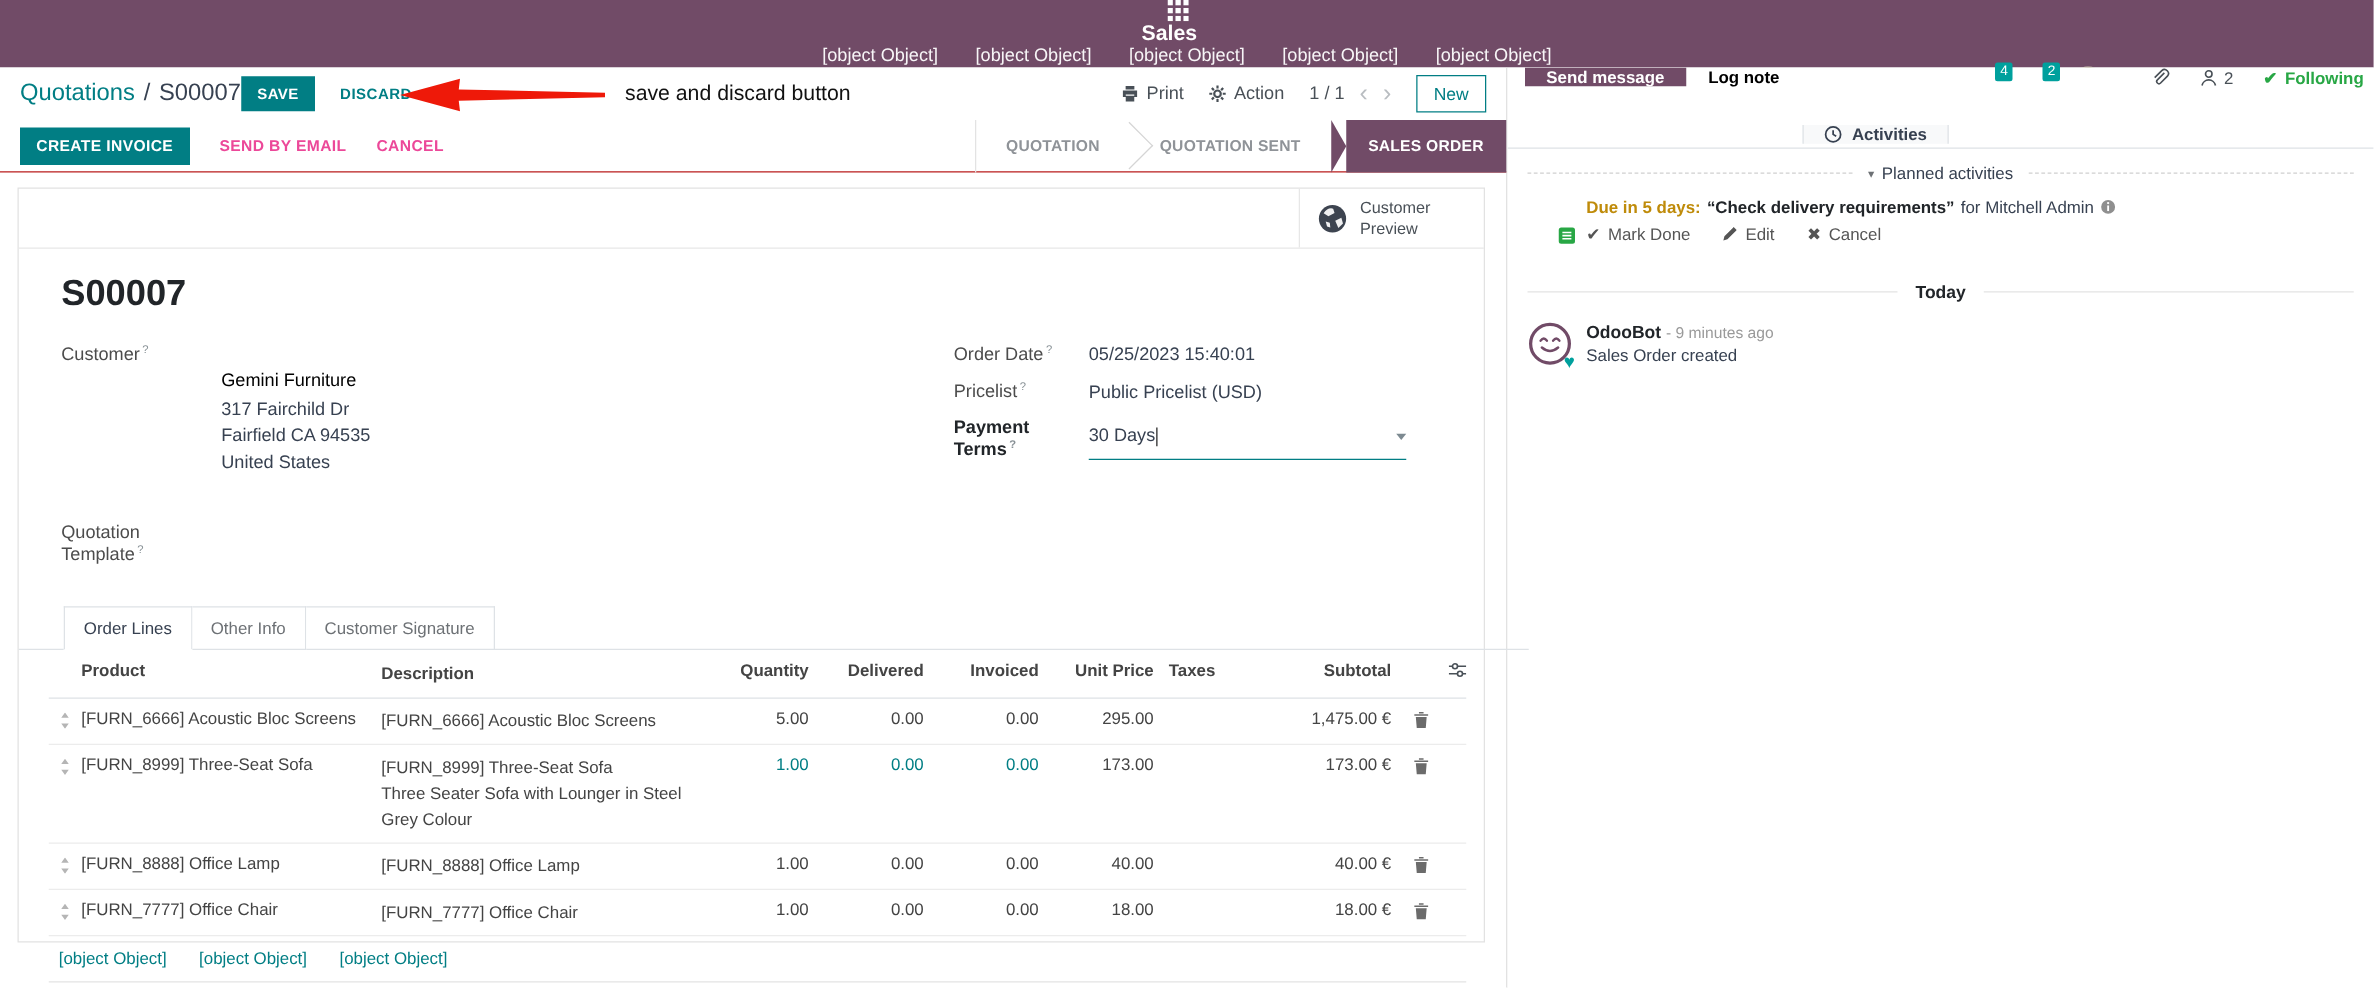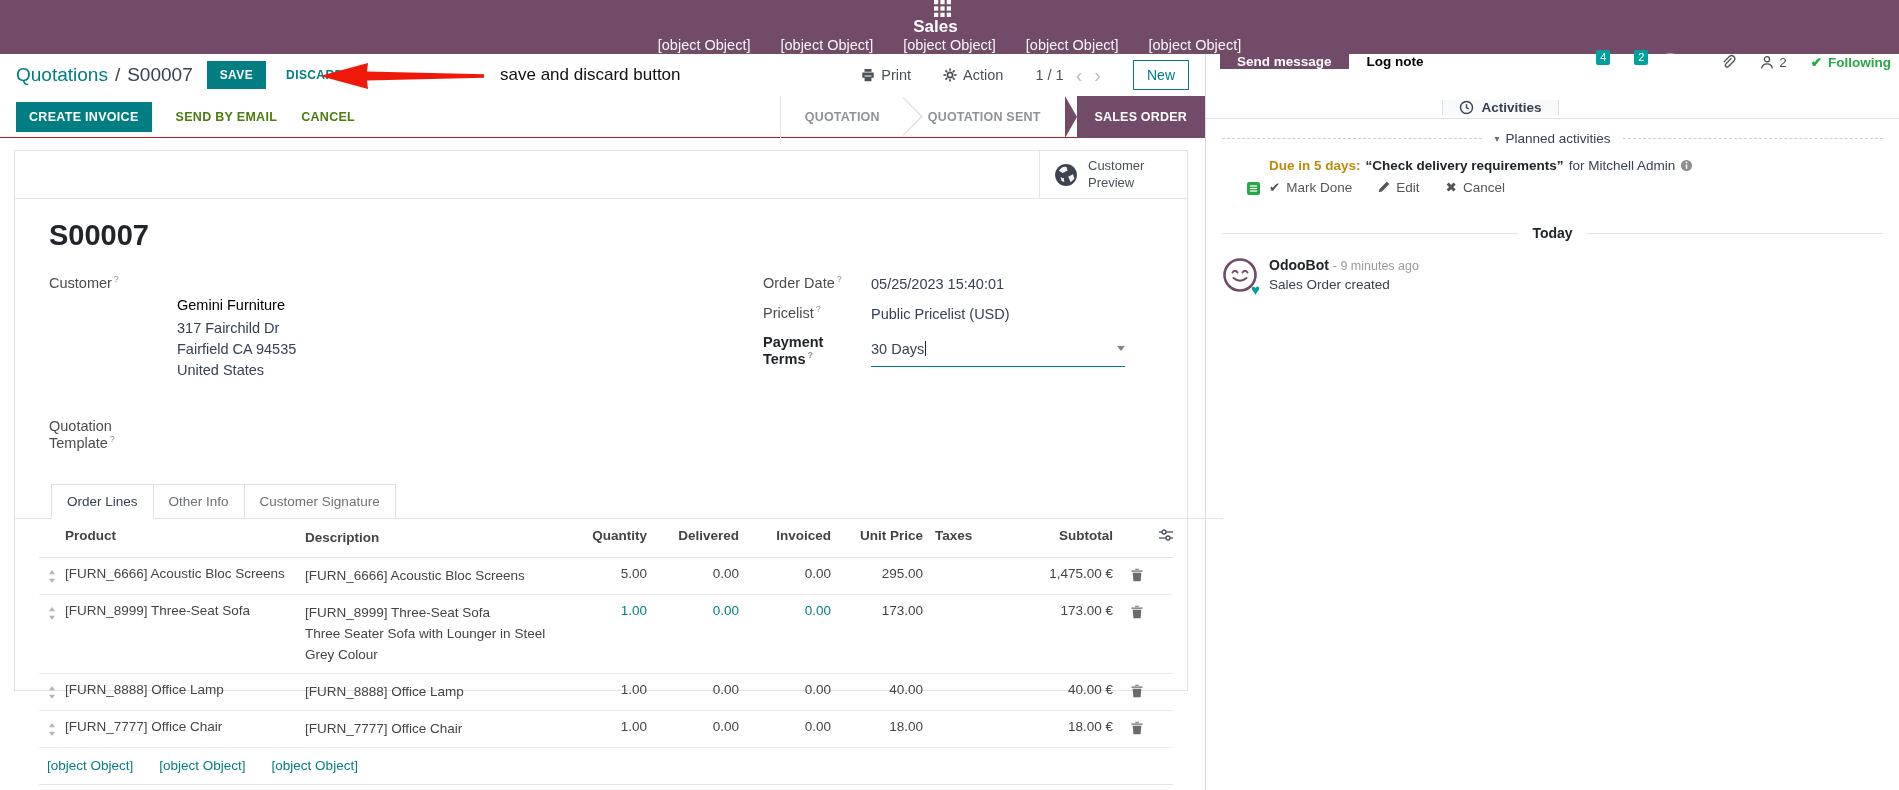--- a/index.html
+++ b/index.html
@@ -25,51 +25,51 @@
   .main { display:flex; height:752px; }
   .content { width:1206px; min-width:1206px; border-right:1px solid #d9d9d9; background:#fff; }
   .chatter { flex:1; background:#fff; overflow:hidden; }
 
   
   .control-panel { height:42px; display:flex; align-items:center; padding:0 16px; position:relative; }
   .breadcrumb { font-size:19px; display:flex; align-items:baseline; gap:7px; }
   .crumb-link { color:#017E84; cursor:pointer; }
   .crumb-sep, .crumb-active { color:#374151; }
   .btn-save { background:#017E84; color:#fff; border:none; font-family:inherit;
-    font-size:12px; font-weight:700; letter-spacing:.4px; padding:7px 13px; margin-left:14px; cursor:pointer; }
+    font-size:12px; font-weight:700; letter-spacing:.4px; padding:7px 13px; margin-left:0; cursor:pointer; }
   .btn-discard { background:none; border:none; color:#017E84; font-family:inherit;
     font-size:12px; font-weight:700; letter-spacing:.4px; margin-left:20px; cursor:pointer; }
   .annotation-arrow { position:absolute; left:318px; top:6px; pointer-events:none; }
   .annotation-text { position:absolute; left:500px; top:11px; font-size:17px; color:#111; }
-  .cp-right { margin-left:auto; display:flex; align-items:center; gap:32px; font-size:14.5px; color:#495057; }
+  .cp-right { margin-left:auto; display:flex; align-items:center; gap:20px; font-size:14.5px; color:#495057; }
   .cp-act { display:flex; align-items:center; gap:6px; cursor:pointer; }
   .pager { display:flex; align-items:center; gap:12px; }
   .pager-count { color:#495057; }
   .pg-chev { color:#b9bdc1; font-size:20px; line-height:1; cursor:pointer; }
   .btn-new { background:#fff; border:1px solid #017E84; color:#017E84; font-family:inherit;
     font-size:14px; padding:6px 13px; cursor:pointer; }
 
   
   .statusbar { height:42px; border-bottom:1px solid #b91c1c; display:flex; align-items:center; padding-left:16px; }
   .btn-primary { background:#017E84; color:#fff; border:none; font-family:inherit;
     font-size:12.5px; font-weight:700; letter-spacing:.3px; padding:8px 13px; cursor:pointer; }
-  .btn-flat { background:none; border:none; color:#4d7c0f; font-family:inherit;
+  .btn-flat { background:none; border:none; color:#ec4899; font-family:inherit;
     font-size:12.5px; font-weight:700; letter-spacing:.3px; margin-left:24px; cursor:pointer; }
   .stages { margin-left:auto; height:42px; display:flex; align-items:stretch; border-left:1px solid #e3e3e3; }
   .stage { display:flex; align-items:center; padding:0 24px; font-size:12.5px; font-weight:600;
     letter-spacing:.2px; color:#8f9398; position:relative; cursor:pointer; white-space:nowrap; }
   .stage:not(.active):not(.before-active)::after { content:""; position:absolute; right:-13px; top:7px;
     width:26px; height:26px; border-top:1px solid #d5d5d5; border-right:1px solid #d5d5d5;
     transform:rotate(45deg); z-index:1; }
   .stage.active { background:#714B67; color:#fff; margin-left:12px; padding:0 18px; }
   .stage.active::before { content:""; position:absolute; left:-12px; top:0; width:0; height:0;
     border-top:21px solid transparent; border-bottom:21px solid transparent; border-left:12px solid #714B67; }
 
   
-  .sheet { margin:12px 17px 0 14px; height:541px; border:1px solid #e2e2e2; background:#fff; }
+  .sheet { margin:12px 17px 0 14px; height:604px; border:1px solid #e2e2e2; background:#fff; }
   .button-box { height:48px; border-bottom:1px solid #e7e7e7; display:flex; justify-content:flex-end; }
   .stat-button { width:148px; border-left:1px solid #e7e7e7; display:flex; align-items:center;
     gap:10px; padding:0 14px; cursor:pointer; }
   .stat-label { font-size:13px; color:#495057; line-height:1.25; }
   .sheet-title { margin:20px 0 0 34px; font-size:29px; font-weight:600; color:#212529; }
 
   .field-grid { display:flex; margin:22px 34px 0 34px; }
   .fcol { width:50%; }
   .fcol-right { padding-left:162px; padding-right:28px; }
   .frow { display:flex; margin-bottom:9px; font-size:14.5px; }

